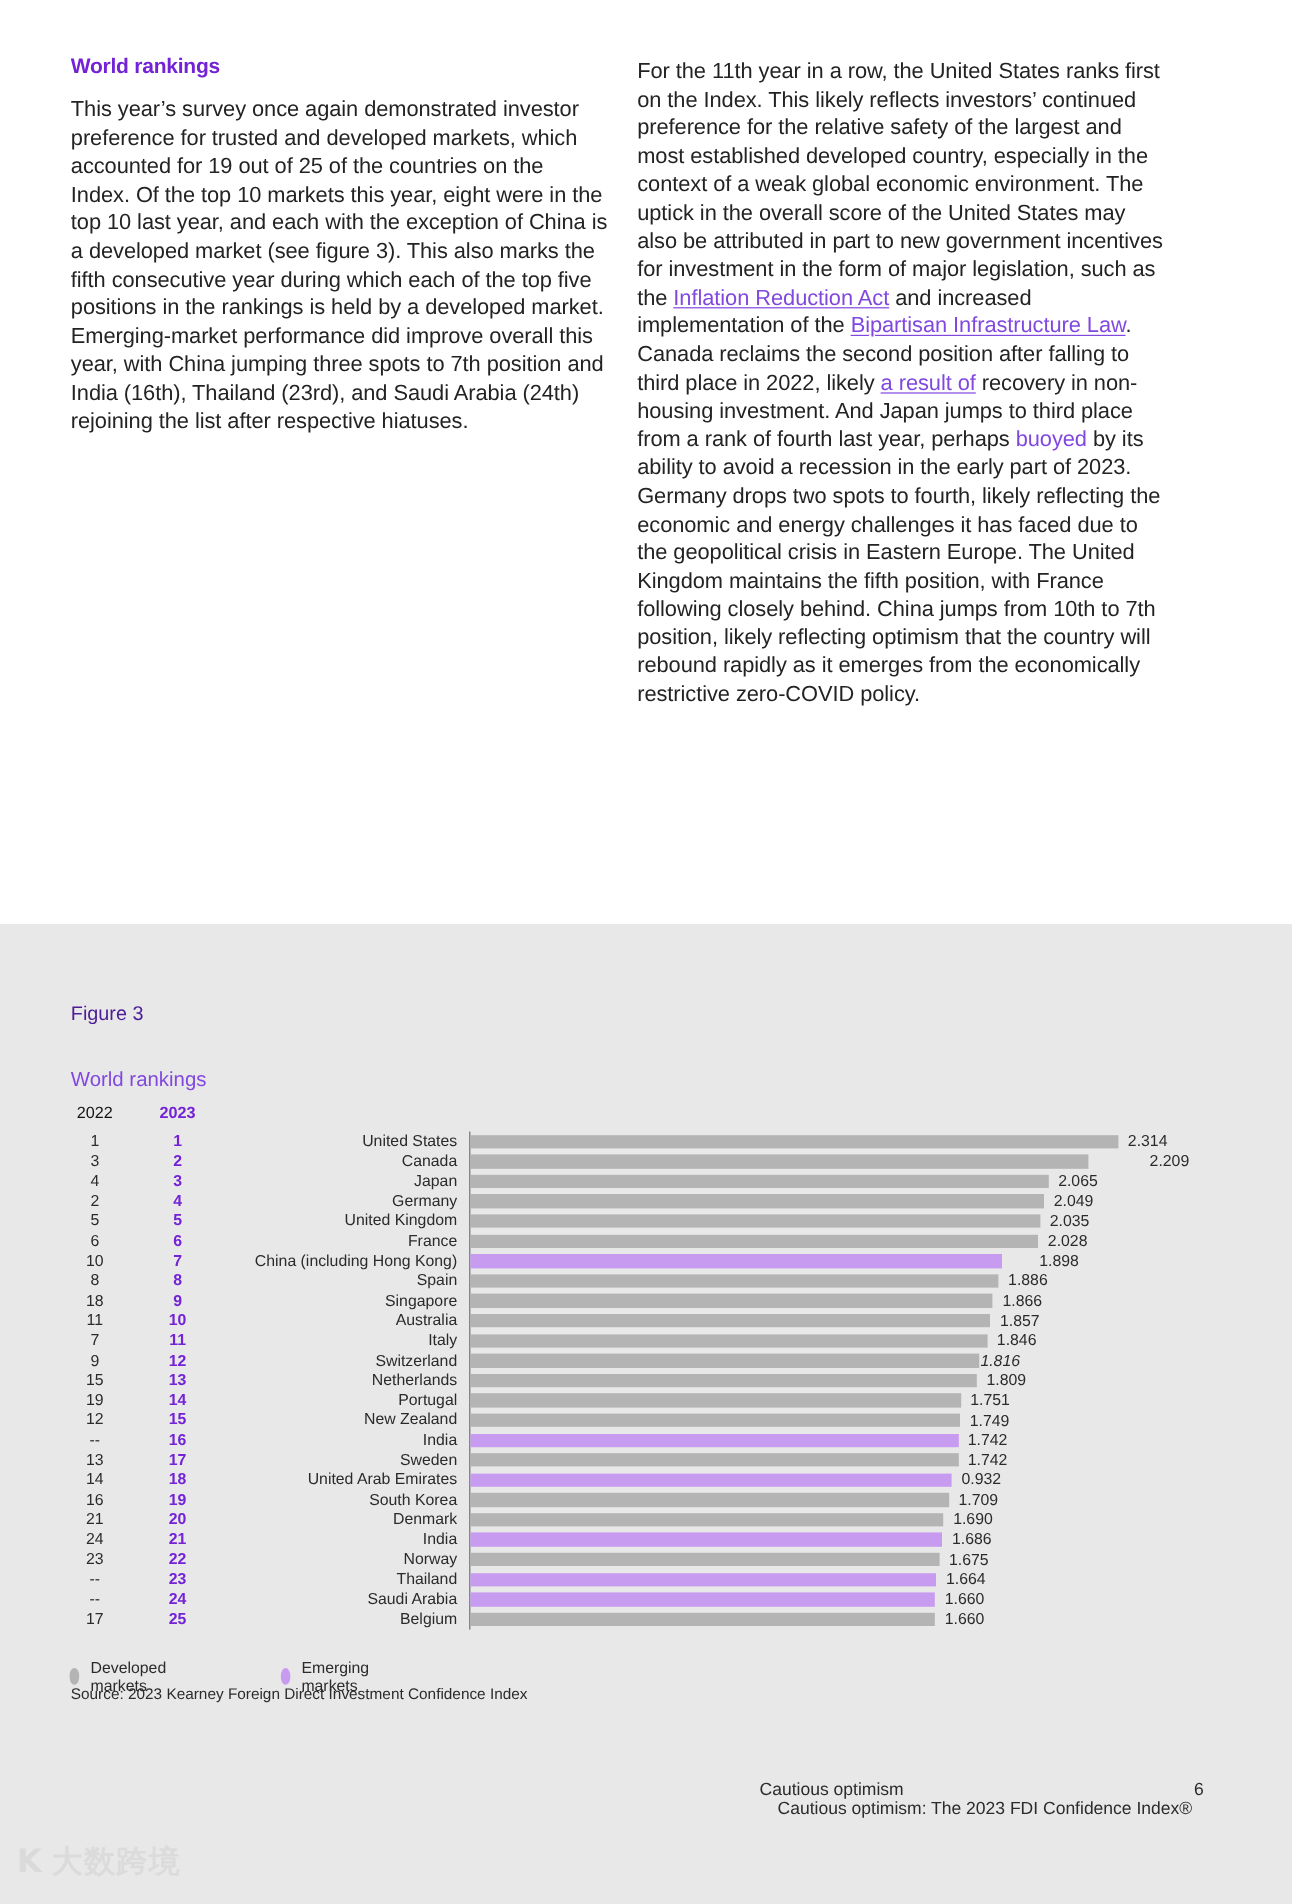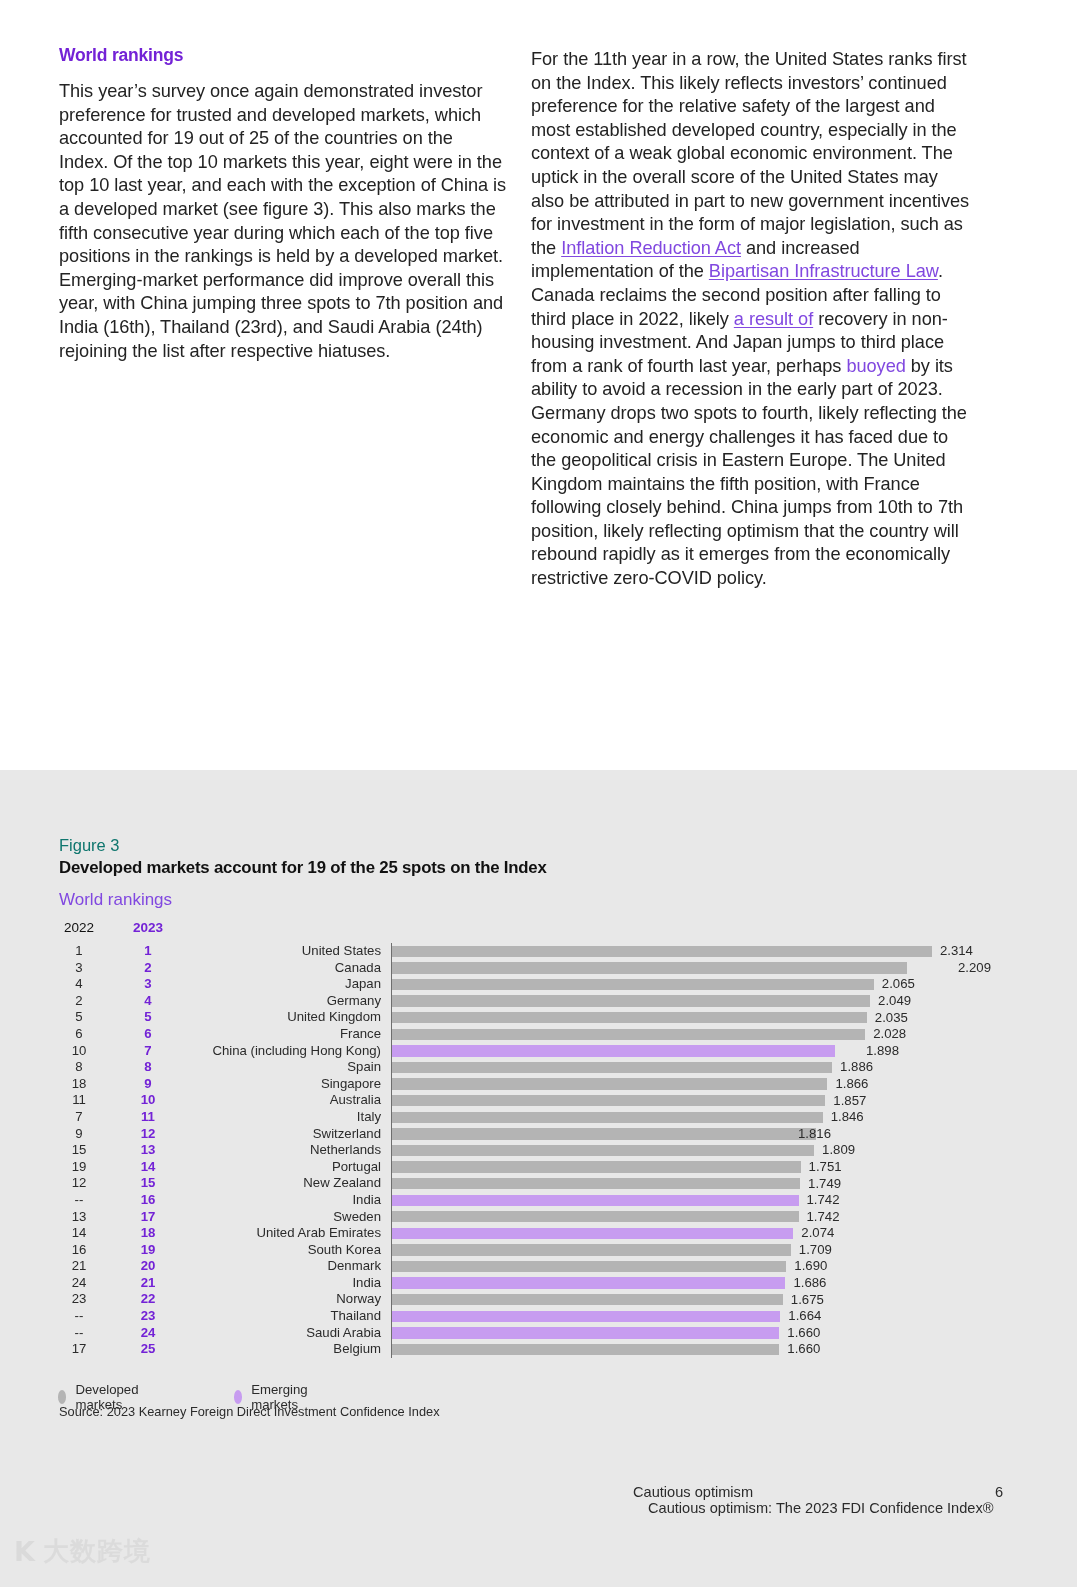--- a/index.html
+++ b/index.html
@@ -32,21 +32,21 @@
     margin:0 0 0 0; letter-spacing:-0.05px;
   }
   .lnk { color:#8148e0; text-decoration:underline; text-underline-offset:2px; }
   .lnk-nounder { color:#8148e0; text-decoration:none; }
 
   
   #figure-panel {
     position:absolute; left:0; top:770px; width:1077px; height:817px;
     background:#e8e8e8;
   }
-  #fig-label  { position:absolute; left:59px; top:66px; font-size:16.5px; color:#0f766e; }
+  #fig-label  { position:absolute; left:59px; top:66px; font-size:16.5px; color:#4c1d95; }
   #fig-title  { position:absolute; left:59px; top:88px; font-size:16.8px; font-weight:bold; color:#111; letter-spacing:-0.2px; }
   #fig-sub    { position:absolute; left:59px; top:120px; font-size:17px; color:#8148e0; }
 
   
   #hdr-2022 { position:absolute; left:58px;  top:150px; width:42px; text-align:center; font-size:13.5px; font-weight:normal; color:#111; }
   #hdr-2023 { position:absolute; left:126px; top:150px; width:44px; text-align:center; font-size:13.5px; font-weight:bold; color:#7322d6; }
 
   
   #chart-rows { position:absolute; left:0; top:173px; width:1077px; }
   .row { position:relative; height:16.6px; }
@@ -99,21 +99,20 @@
 
   <div id="col-right">
     <p class="body-p" id="right-paragraph"><span>For the 11th year in a row, the United States ranks first on the Index. This likely reflects investors’ continued preference for the relative safety of the largest and most established developed country, especially in the context of a weak global economic environment. The uptick in the overall score of the United States may also be attributed in part to new government incentives for investment in the form of major legislation, such as the </span><span class="lnk">Inflation Reduction Act</span><span> and increased implementation of the </span><span class="lnk">Bipartisan Infrastructure Law</span><span>. Canada reclaims the second position after falling to third place in 2022, likely </span><span class="lnk">a result of</span><span> recovery in non-housing investment. And Japan jumps to third place from a rank of fourth last year, perhaps </span><span class="lnk-nounder">buoyed</span><span> by its ability to avoid a recession in the early part of 2023. Germany drops two spots to fourth, likely reflecting the economic and energy challenges it has faced due to the geopolitical crisis in Eastern Europe. The United Kingdom maintains the fifth position, with France following closely behind. China jumps from 10th to 7th position, likely reflecting optimism that the country will rebound rapidly as it emerges from the economically restrictive zero-COVID policy.</span></p>
   </div>
 
 </div>
 
 <div id="figure-panel">
 
   <div id="fig-label">Figure 3</div>
-  <div id="fig-title">Developed markets account for 19 of the 25 spots on the Index</div>
   <div id="fig-sub">World rankings</div>
 
   <div id="hdr-2022">2022</div>
   <div id="hdr-2023">2023</div>
 
   <div id="axis-line"></div>
   <div id="chart-rows">
       <div class="row">
         <div class="c2022">1</div>
         <div class="c2023">1</div>
@@ -212,21 +211,21 @@
           <div class="bar dev" style="width: 430.7px;"></div>
           <div class="bval" style="left: 438.7px;">1.846</div>
         </div>
       </div>
       <div class="row">
         <div class="c2022">9</div>
         <div class="c2023">12</div>
         <div class="cname">Switzerland</div>
         <div class="bar-wrap">
           <div class="bar dev" style="width: 423.7px;"></div>
-          <div class="bval" style="left: 406px;">1.816</div>
+          <div class="bval" style="left: 425px; font-style: italic;">1.816</div>
         </div>
       </div>
       <div class="row">
         <div class="c2022">15</div>
         <div class="c2023">13</div>
         <div class="cname">Netherlands</div>
         <div class="bar-wrap">
           <div class="bar dev" style="width: 422.1px;"></div>
           <div class="bval" style="left: 430.1px;">1.809</div>
         </div>
@@ -266,21 +265,21 @@
           <div class="bar dev" style="width: 406.5px;"></div>
           <div class="bval" style="left: 414.5px;">1.742</div>
         </div>
       </div>
       <div class="row">
         <div class="c2022">14</div>
         <div class="c2023">18</div>
         <div class="cname">United Arab Emirates</div>
         <div class="bar-wrap">
           <div class="bar emg" style="width: 401.3px;"></div>
-          <div class="bval" style="left: 409.3px;">2.074</div>
+          <div class="bval" style="left: 409.3px;">0.932</div>
         </div>
       </div>
       <div class="row">
         <div class="c2022">16</div>
         <div class="c2023">19</div>
         <div class="cname">South Korea</div>
         <div class="bar-wrap">
           <div class="bar dev" style="width: 398.8px;"></div>
           <div class="bval" style="left: 406.8px;">1.709</div>
         </div>

